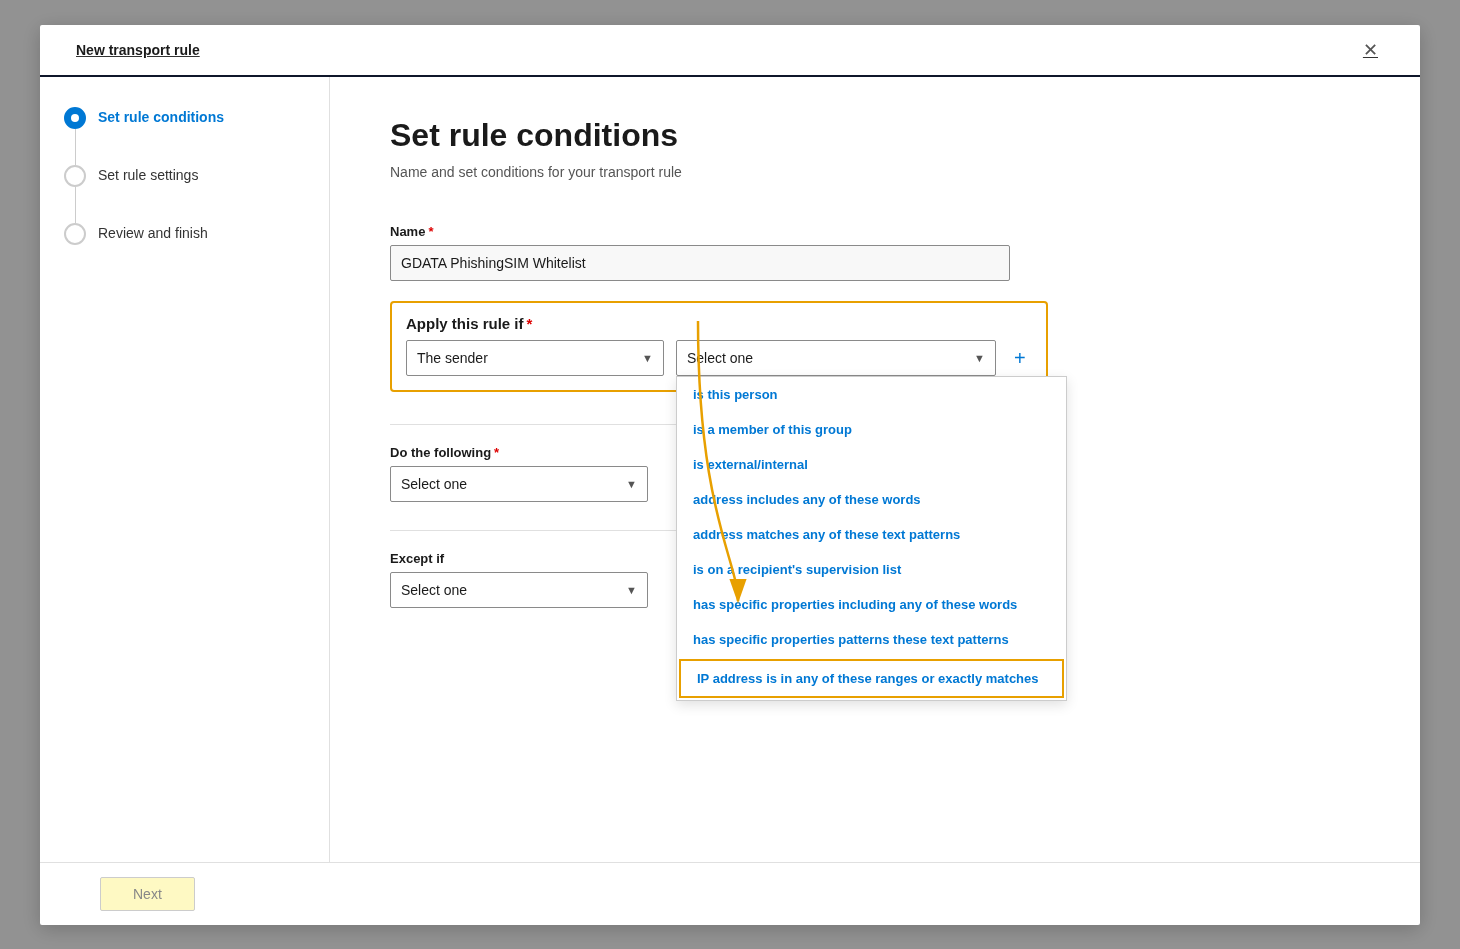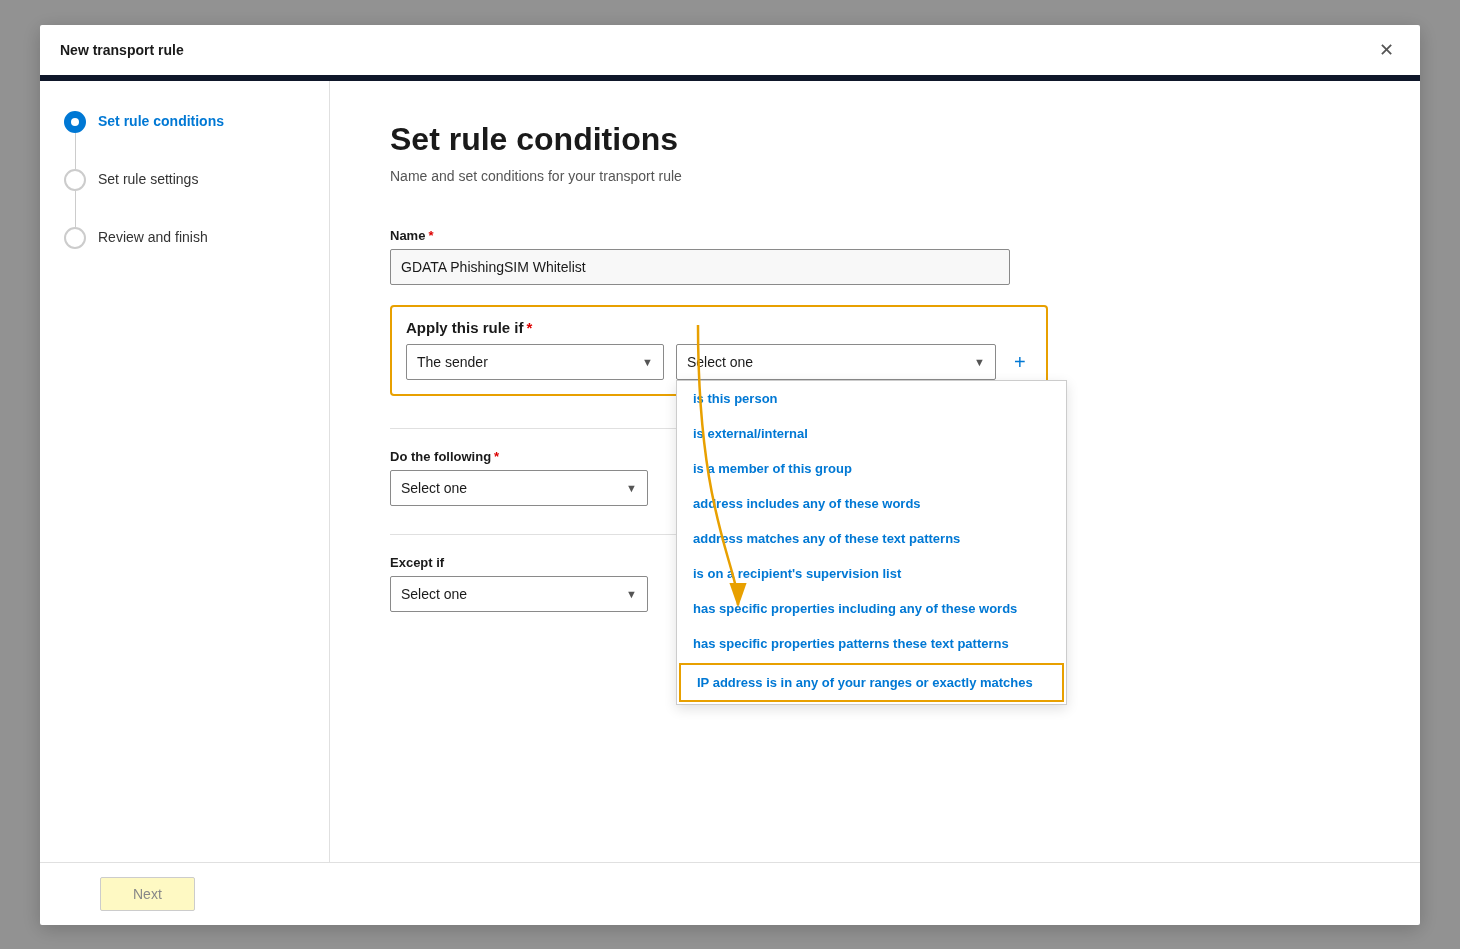--- a/index.html
+++ b/index.html
@@ -27,23 +27,24 @@
       border-radius: 2px;
       display: flex;
       flex-direction: column;
       box-shadow: 0 4px 20px rgba(0,0,0,0.2);
       position: relative;
     }
     .modal-header {
       display: flex;
       align-items: center;
       justify-content: space-between;
-      padding: 14px 20px;
-      border-bottom: 6px solid #0f172a;
+      padding: 14px 36px;
+      border-bottom: 2px solid #0f172a;
       flex-shrink: 0;
+      text-decoration: underline;
     }
     .modal-title {
       font-size: 14px;
       font-weight: 600;
       color: #1a1a1a;
     }
     .close-btn {
       background: none;
       border: none;
       cursor: pointer;
@@ -316,28 +317,28 @@
               </div>
 
               <div style="position:relative;">
                 <div class="select-dropdown select-condition">
                   <span>Select one</span>
                   <span class="chevron">▼</span>
                 </div>
 
                 <div class="dropdown-menu" style="top: 36px; left: 0; width: 391px; font-weight: bold;">
                   <div class="dropdown-item">is this person</div>
+                  <div class="dropdown-item">is a member of this group</div>
                   <div class="dropdown-item">is external/internal</div>
-                  <div class="dropdown-item">is a member of this group</div>
                   <div class="dropdown-item">address includes any of these words</div>
                   <div class="dropdown-item">address matches any of these text patterns</div>
                   <div class="dropdown-item">is on a recipient's supervision list</div>
                   <div class="dropdown-item">has specific properties including any of these words</div>
                   <div class="dropdown-item">has specific properties patterns these text patterns</div>
-                  <div class="dropdown-item highlighted" style="border: 2px solid #e8a000; margin: 2px 2px;">IP address is in any of your ranges or exactly matches</div>
+                  <div class="dropdown-item highlighted" style="border: 2px solid #e8a000; margin: 2px 2px;">IP address is in any of these ranges or exactly matches</div>
                 </div>
               </div>
 
               <button class="plus-btn">+</button>
             </div>
           </div>
 
           
           <svg width="200" height="320" style="position:absolute; top: 10px; left: 248px; pointer-events:none; z-index:200;">
             <defs>

